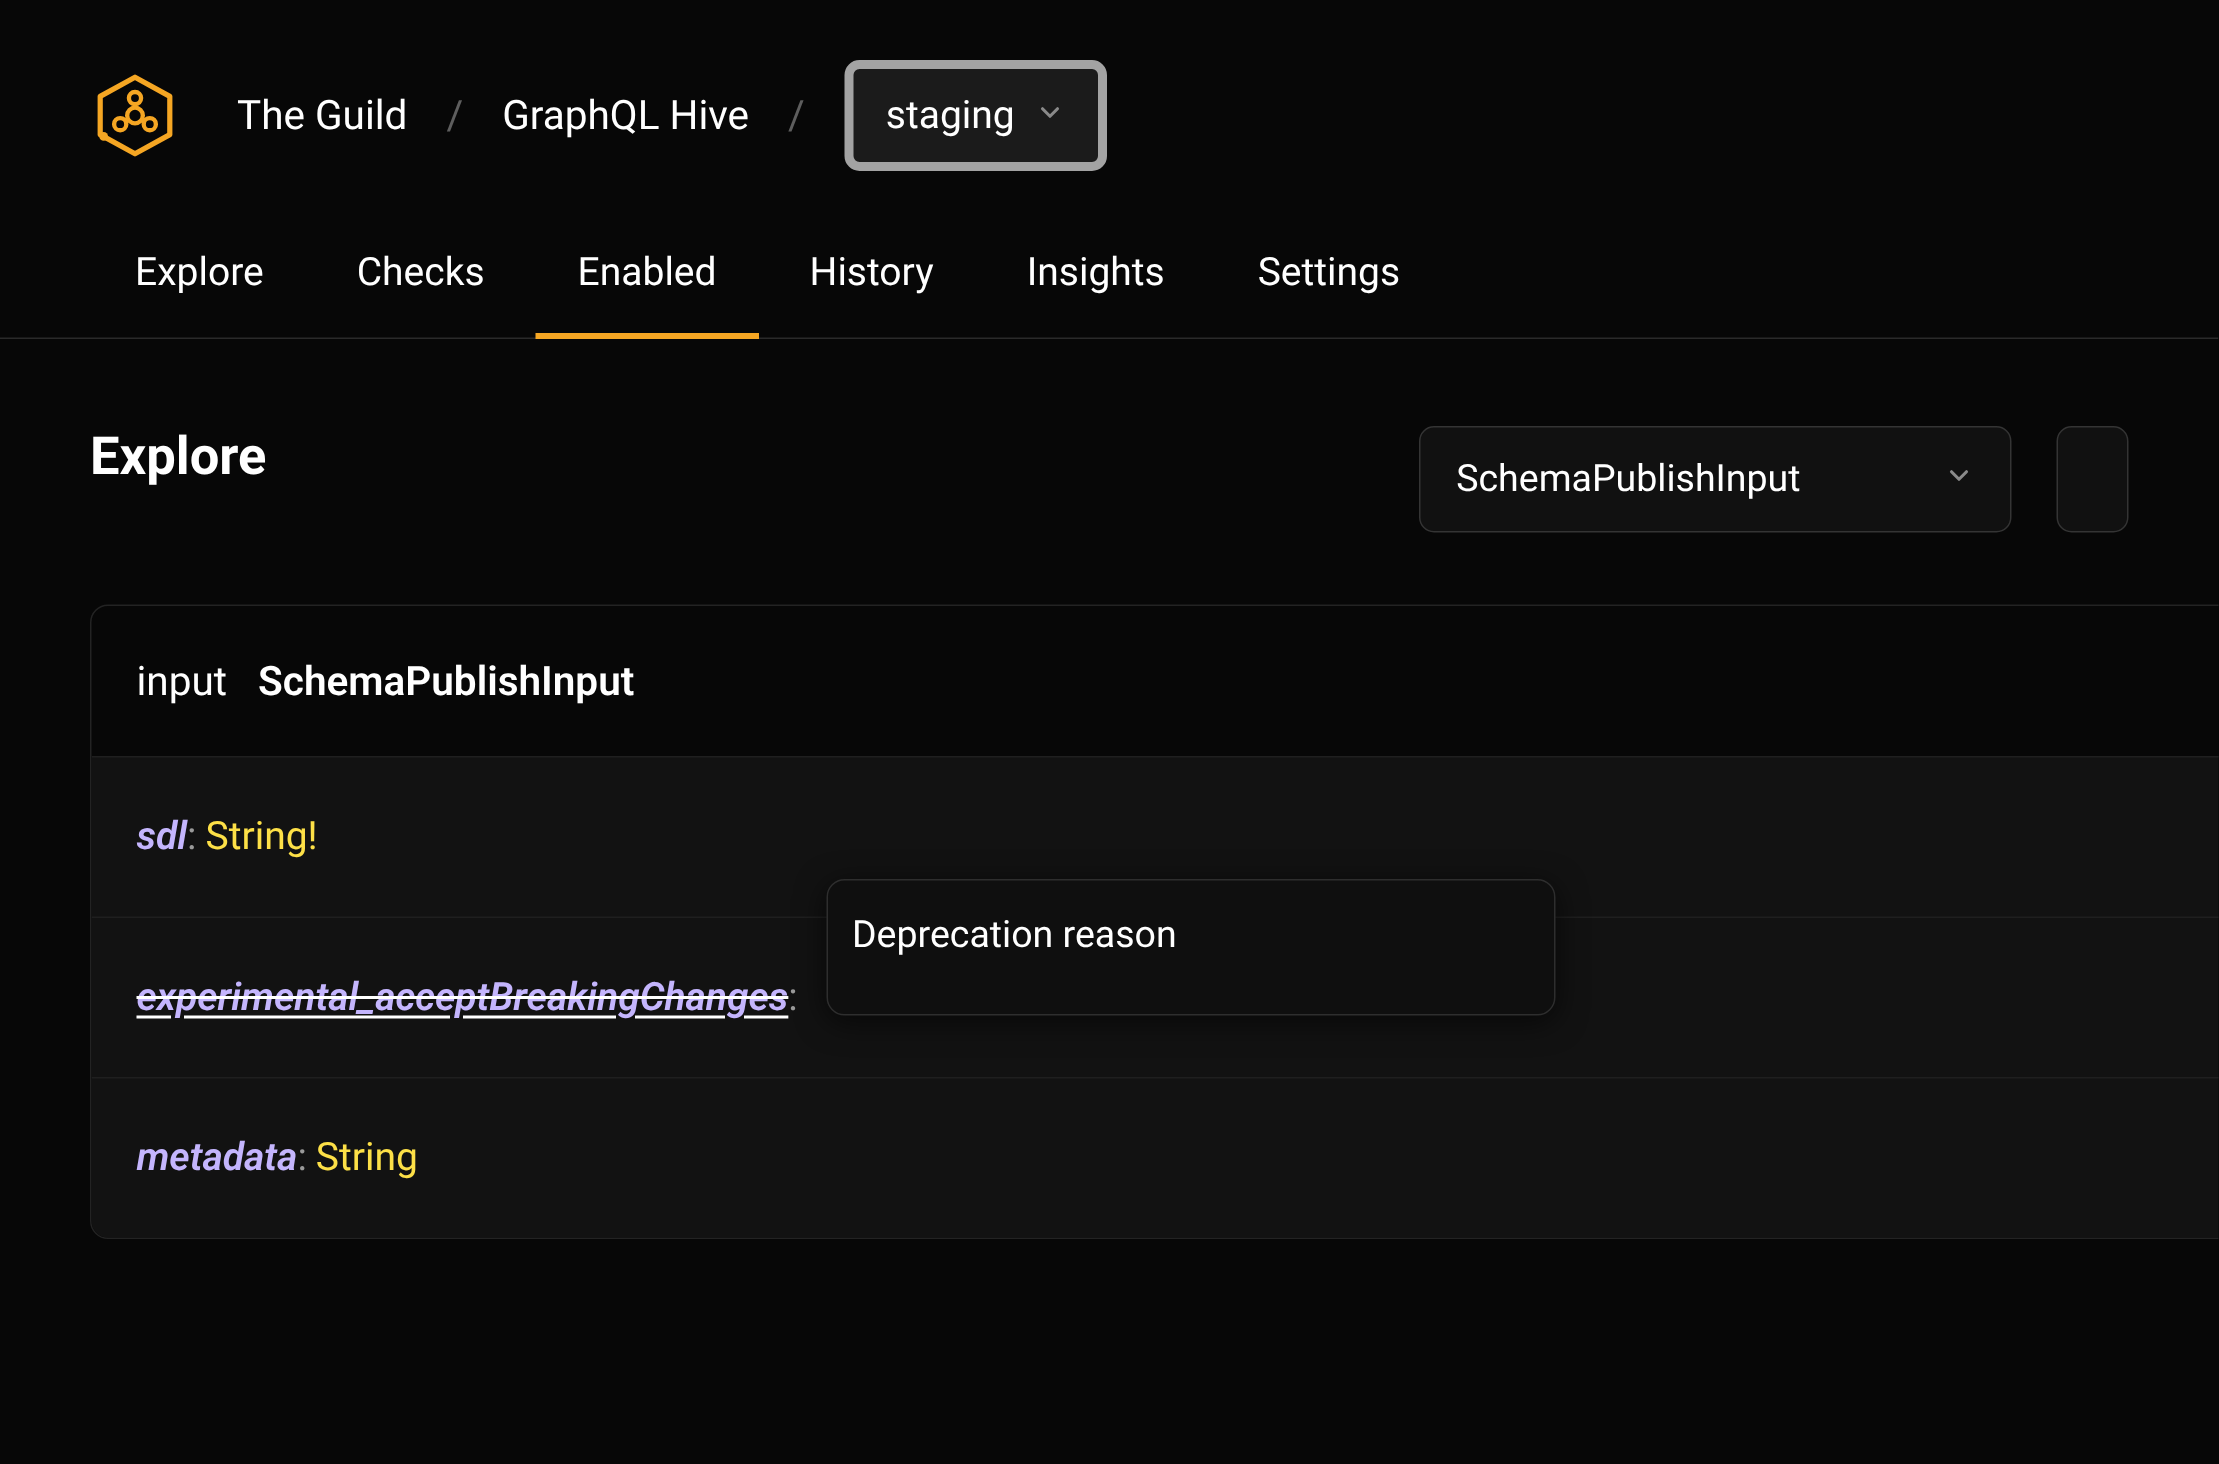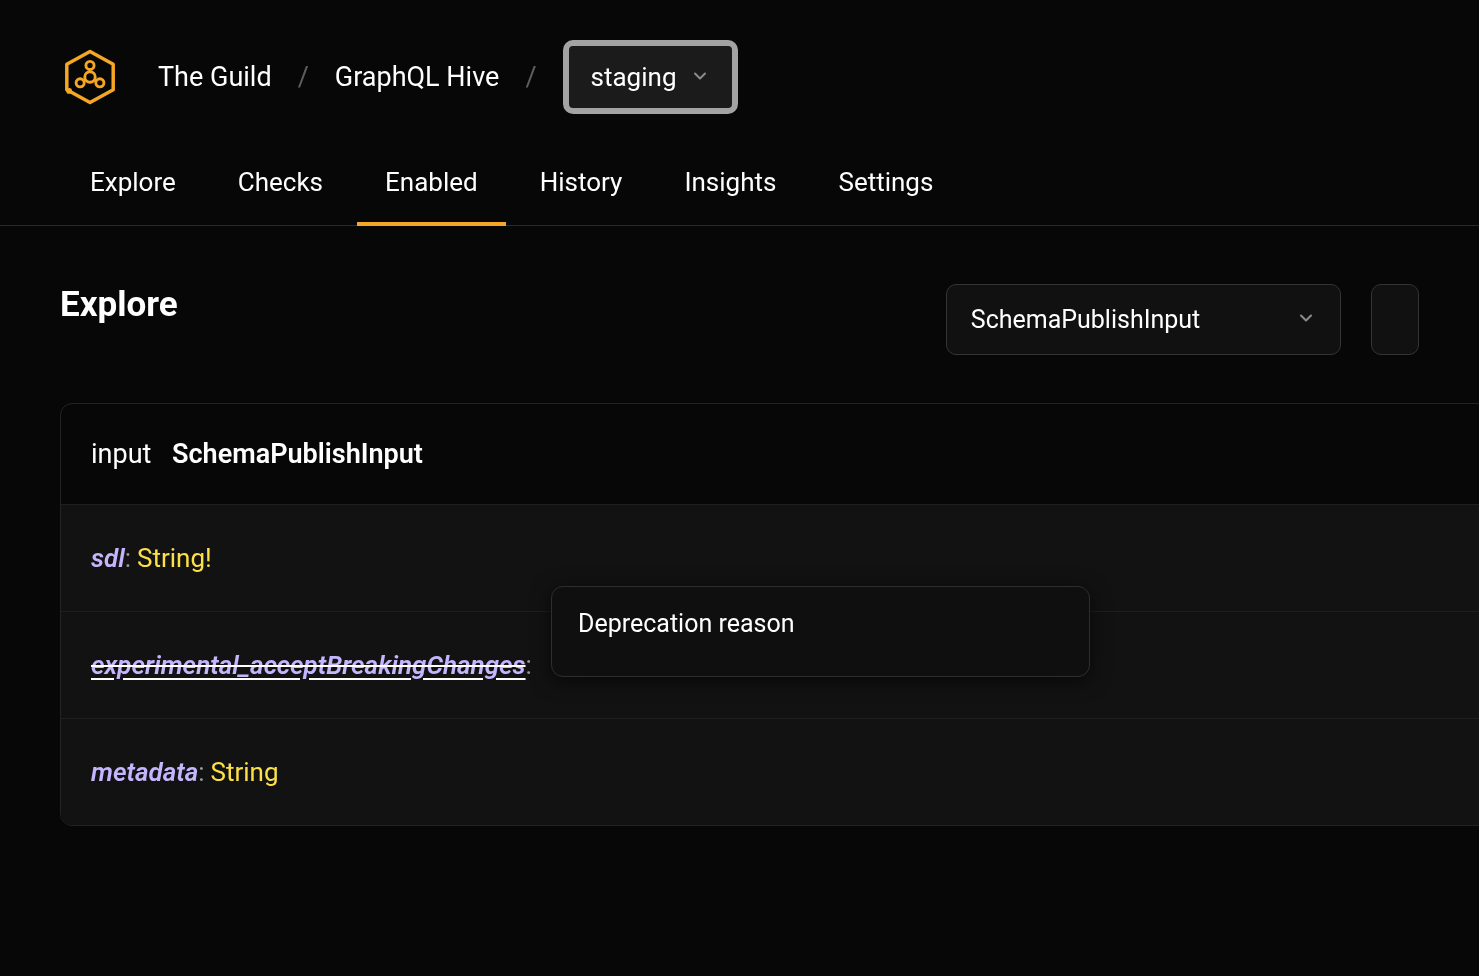--- a/index.html
+++ b/index.html
@@ -135,22 +135,22 @@
   .ftype { color: #fde047; margin-left: 6px; }
 
   
   .tooltip {
     position: absolute;
     left: 490px;
     top: -26px;
     background: #0f0f0f;
     border: 1px solid #2e2e2e;
     border-radius: 12px;
-    padding: 22px 26px 24px 26px;
-    width: 539px;
+    padding: 22px 26px 24px 16px;
+    width: 486px;
     box-shadow: 0 4px 20px rgba(0,0,0,0.6);
   }
   .tooltip-title { color: #ffffff; font-size: 25px; margin-bottom: 14px; }
   .tooltip-body { color: #8a8a8a; font-size: 25px; }
 </style>
 </head>
 <body>
 
 <div class="header">
   <div class="logo">

